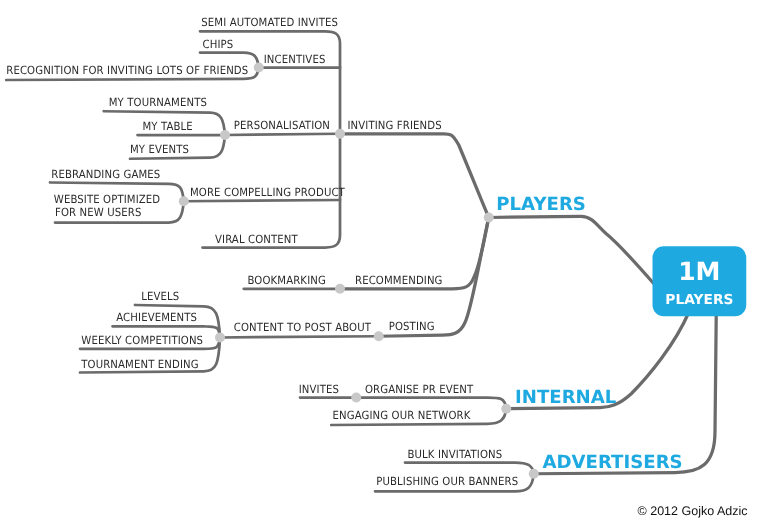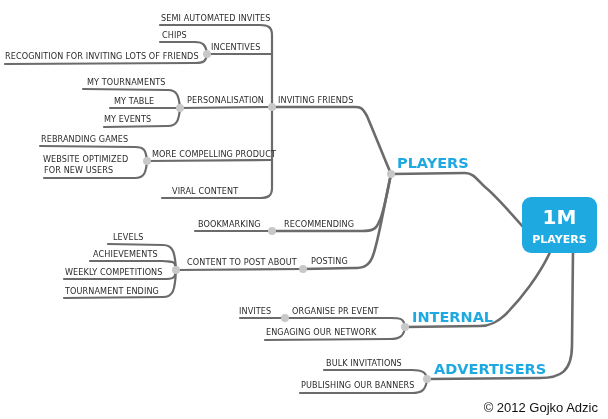--- a/index.html
+++ b/index.html
@@ -5,21 +5,21 @@
   html, body { margin: 0; padding: 0; background: #ffffff; }
   body { width: 608px; height: 419px; overflow: hidden; position: relative; }
   svg { position: absolute; left: 0; top: 0; }
   .lbl { font-family: "DejaVu Sans Condensed", "DejaVu Sans", sans-serif; font-size: 9px; fill: #2b2b2b; letter-spacing: 0.1px; }
   .main { font-family: "DejaVu Sans", sans-serif; font-weight: bold; font-size: 14.5px; }
   .central1 { font-family: "DejaVu Sans", sans-serif; font-weight: bold; font-size: 20px; fill: #ffffff; }
   .central2 { font-family: "DejaVu Sans", sans-serif; font-weight: bold; font-size: 11px; fill: #ffffff; }
   .line { fill: none; stroke: #6b6b6b; stroke-width: 2.6; stroke-linecap: round; stroke-linejoin: round; }
   .thin { stroke-width: 2.2; }
   .dot { fill: #c8c8c8; }
-  .copy { position: absolute; right: 10px; bottom: 4px; font-family: "Liberation Sans", sans-serif; font-size: 13px; color: #111; }
+  .copy { position: absolute; right: 10px; bottom: 4px; font-family: "Liberation Sans", sans-serif; font-size: 10px; color: #111; }
 </style>
 </head>
 <body>
 
 <svg width="608" height="419" viewBox="0 0 608 419">
 
   <g>
 
     <path class="line" d="M524,228 C510,212 495,195 485,187 C478,181 474,173 465,173 L391,174"></path>
 

